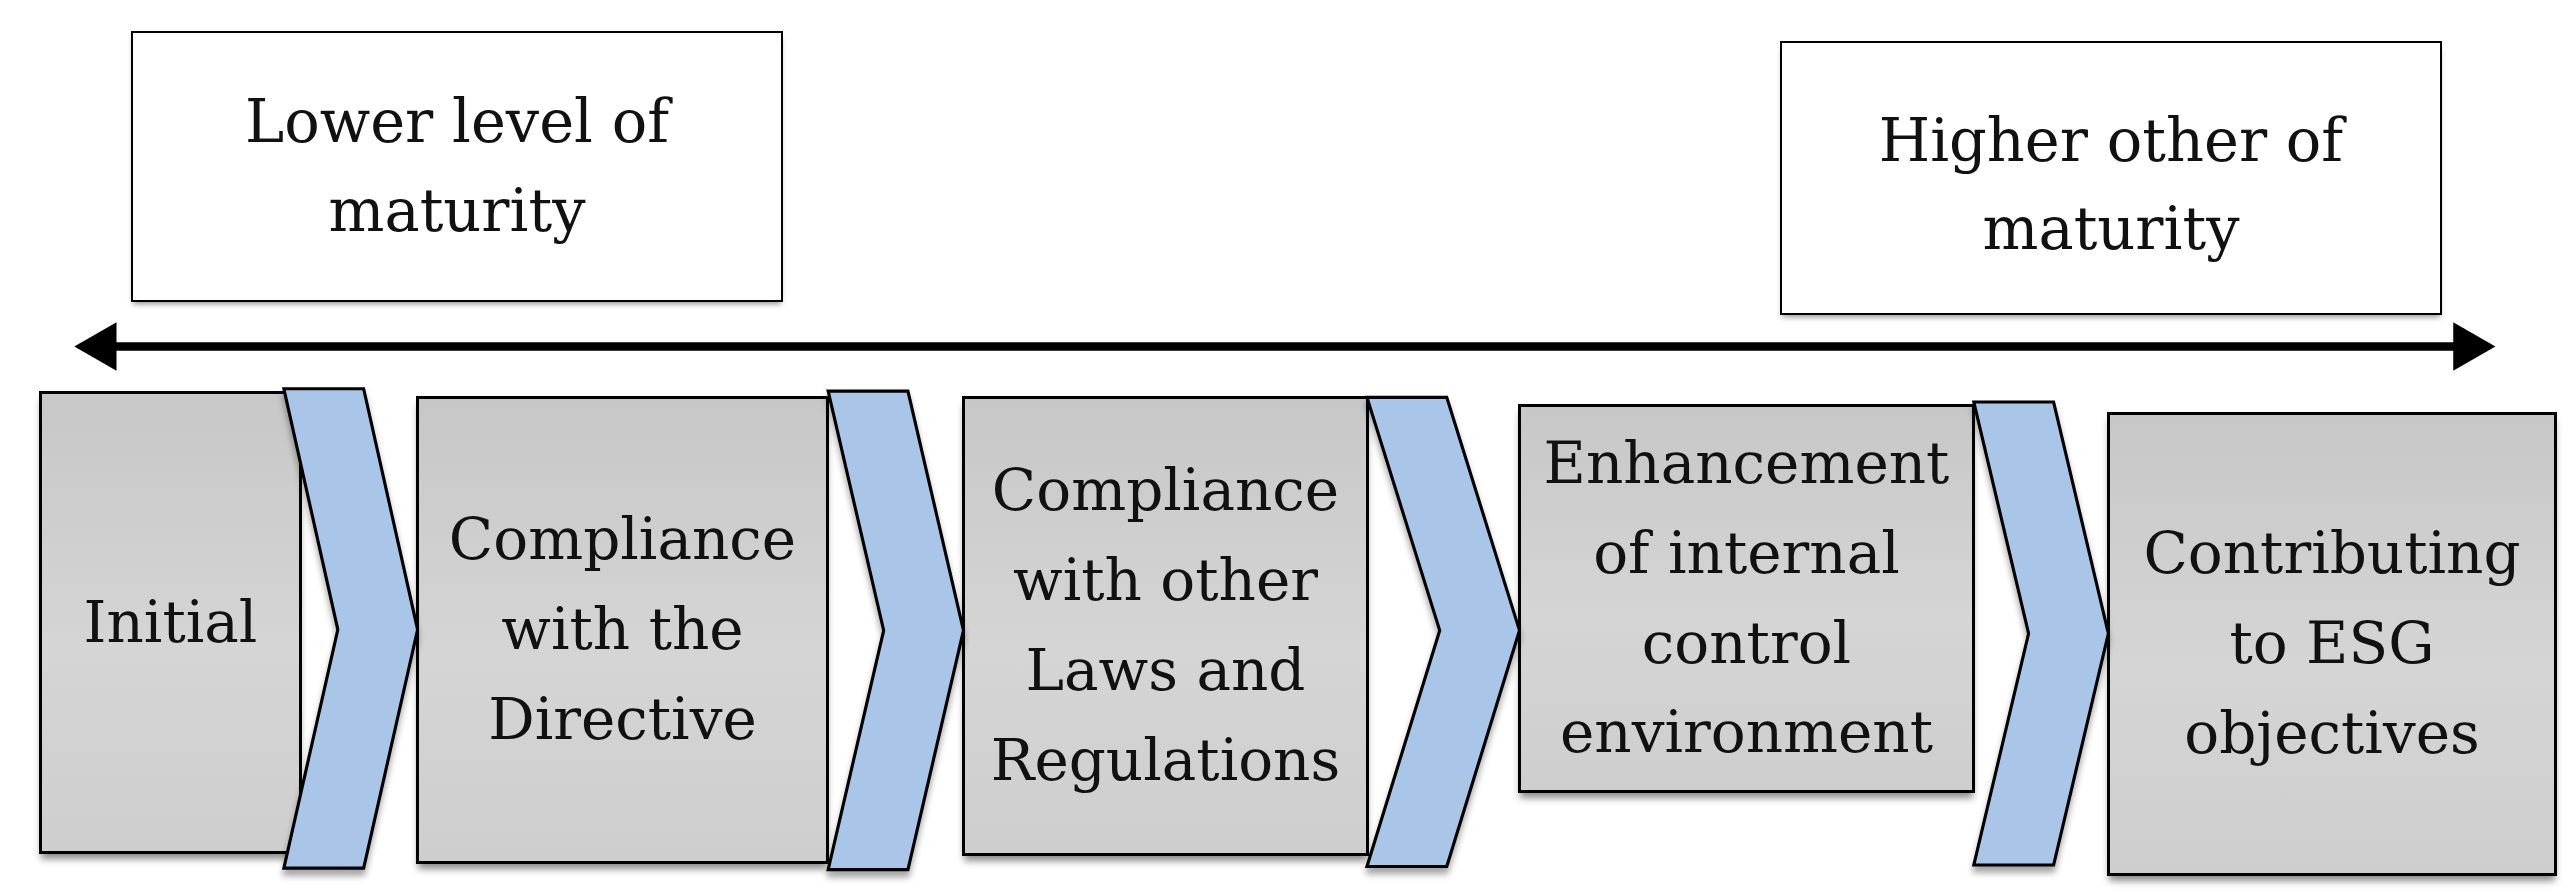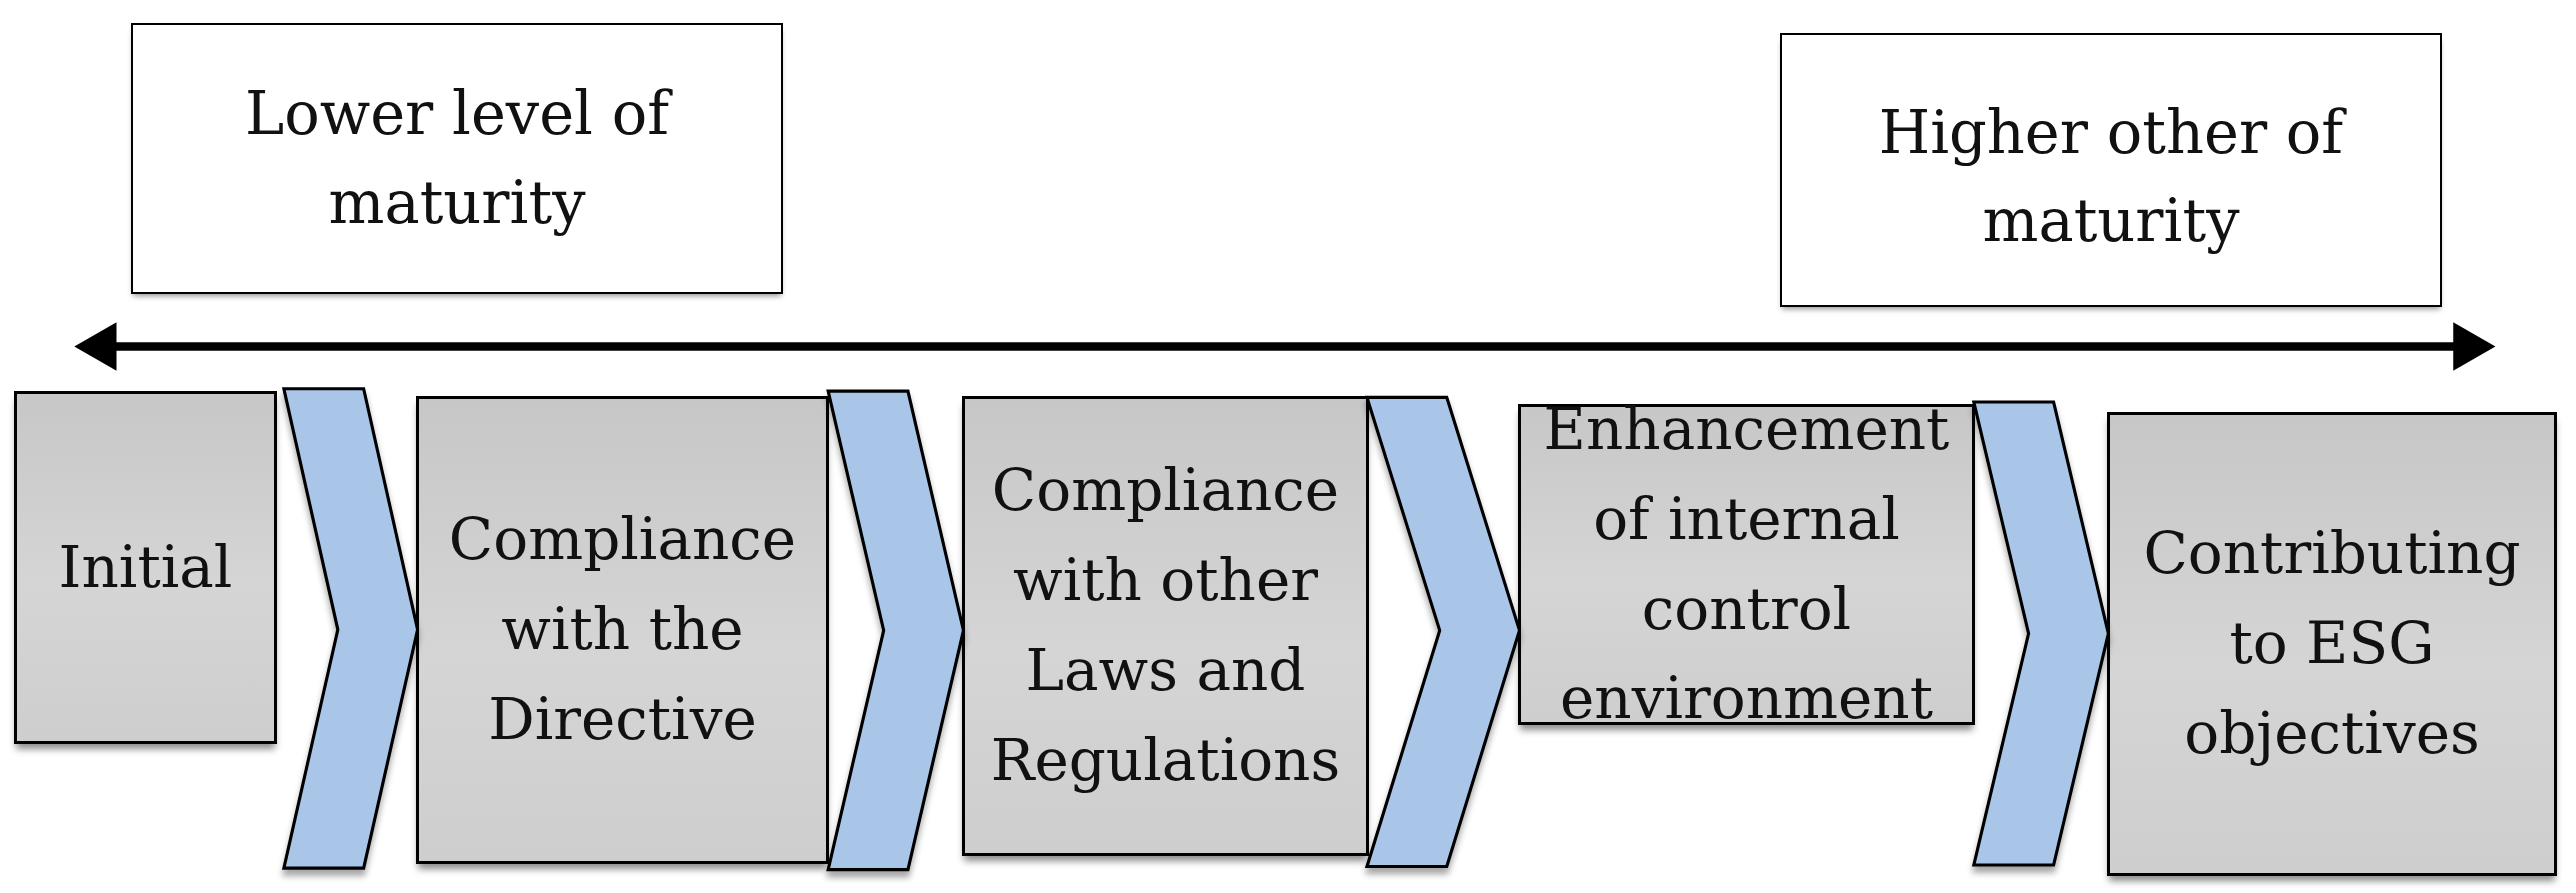--- a/index.html
+++ b/index.html
@@ -22,20 +22,21 @@
     background: var(--label-box-fill, #ffffff);
     border: 2.3px solid var(--outline, #000000);
     box-shadow: 0 5.5px 5.5px -2.3px rgba(0,0,0,0.40);
     display: flex;
     align-items: center;
     justify-content: center;
     text-align: center;
     font-size: 59px;
     line-height: 1.5;
     white-space: pre-line;
+    margin-top: 8px;
   }
   .label-box.low  { left: 131px;  top: 23px; width: 652px; height: 271px; }
   .label-box.high { left: 1780px; top: 33px; width: 662px; height: 274px; padding-top: 14px; }
   .stage {
     position: absolute;
     box-sizing: border-box;
     border: 3.1px solid var(--outline, #000000);
     background: linear-gradient(180deg,
       var(--stage-fill-top, #c7c7c7) 0%,
       var(--stage-fill-mid, #d5d5d5) 55%,
@@ -43,24 +44,24 @@
     box-shadow: 0 7px 7px -2.3px rgba(0,0,0,0.45);
     display: flex;
     align-items: center;
     justify-content: center;
     text-align: center;
     font-size: 58px;
     line-height: 1.55;
     white-space: pre-line;
     z-index: 1;
   }
-  .stage.s1 { left: 14px;   top: 391px; width: 263px; height: 353px; }
+  .stage.s1 { left: 39px;   top: 391px; width: 263px; height: 463px; }
   .stage.s2 { left: 416px;  top: 396px; width: 413px; height: 468px; }
   .stage.s3 { left: 962px; top: 396px; width: 407px; height: 460px; }
-  .stage.s4 { left: 1518px; top: 404px; width: 457px; height: 321px; }
+  .stage.s4 { left: 1518px; top: 404px; width: 457px; height: 389px; }
   .stage.s5 { left: 2107px; top: 412px; width: 450px; height: 464px; text-align: center; }
   .overlay {
     position: absolute;
     left: 0; top: 0;
     width: 2576px;
     height: 894px;
     z-index: 2;
     pointer-events: none;
   }
   .chevron {

